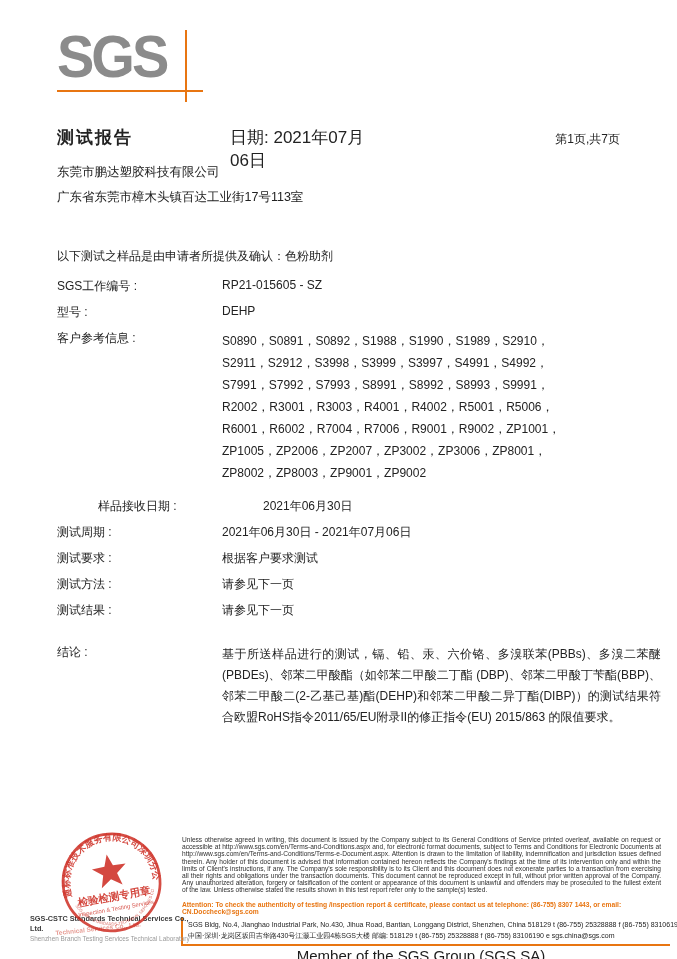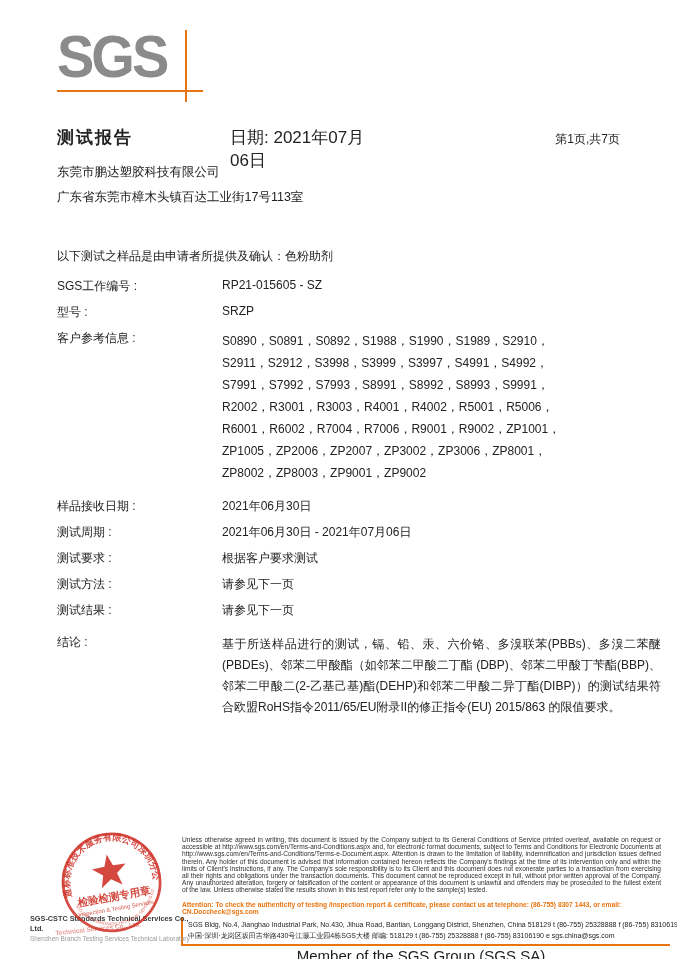--- a/index.html
+++ b/index.html
@@ -26,23 +26,23 @@
   .report-page{font-size:12px;margin-left:auto;}
   
   .applicant{position:absolute;left:57px;top:160px;width:563px;font-size:12.5px;line-height:25px;}
   
   .body-block{position:absolute;left:57px;top:248px;width:604px;font-size:12px;}
   .intro{margin-bottom:13px;}
   .frow{display:flex;margin-bottom:9px;}
   .frow .flabel{width:165px;flex:0 0 165px;}
   .frow .fvalue{flex:1;}
   .ref-lines span{display:block;line-height:22px;}
-  .gap-s{margin-top:14px;}
+  .gap-s{margin-top:14px;margin-left:41px;}
   .conclusion .fvalue{line-height:21px;text-align:justify;}
-  .conclusion{margin-top:15px;}
+  .conclusion{margin-top:25px;}
   
   .legal{
     position:absolute;left:182px;top:836px;width:479px;
     font-size:6.6px;line-height:7.2px;color:#2f2f2f;text-align:justify;
   }
   .attention{
     position:absolute;left:182px;top:901px;width:479px;
     font-size:6.7px;line-height:7.4px;color:#e87511;font-weight:bold;
   }
   .addr-block{
@@ -88,21 +88,21 @@
   <div class="body-block">
     <div class="intro">以下测试之样品是由申请者所提供及确认：色粉助剂</div>
 
     <div class="frow">
       <div class="flabel">SGS工作编号 :</div>
       <div class="fvalue">RP21-015605 - SZ</div>
     </div>
 
     <div class="frow">
       <div class="flabel">型号 :</div>
-      <div class="fvalue">SRZP</div>
+      <div class="fvalue">DEHP</div>
     </div>
 
     <div class="frow">
       <div class="flabel">客户参考信息 :</div>
       <div class="fvalue ref-lines">
         <span>S0890，S0891，S0892，S1988，S1990，S1989，S2910，</span>
         <span>S2911，S2912，S3998，S3999，S3997，S4991，S4992，</span>
         <span>S7991，S7992，S7993，S8991，S8992，S8993，S9991，</span>
         <span>R2002，R3001，R3003，R4001，R4002，R5001，R5006，</span>
         <span>R6001，R6002，R7004，R7006，R9001，R9002，ZP1001，</span>

